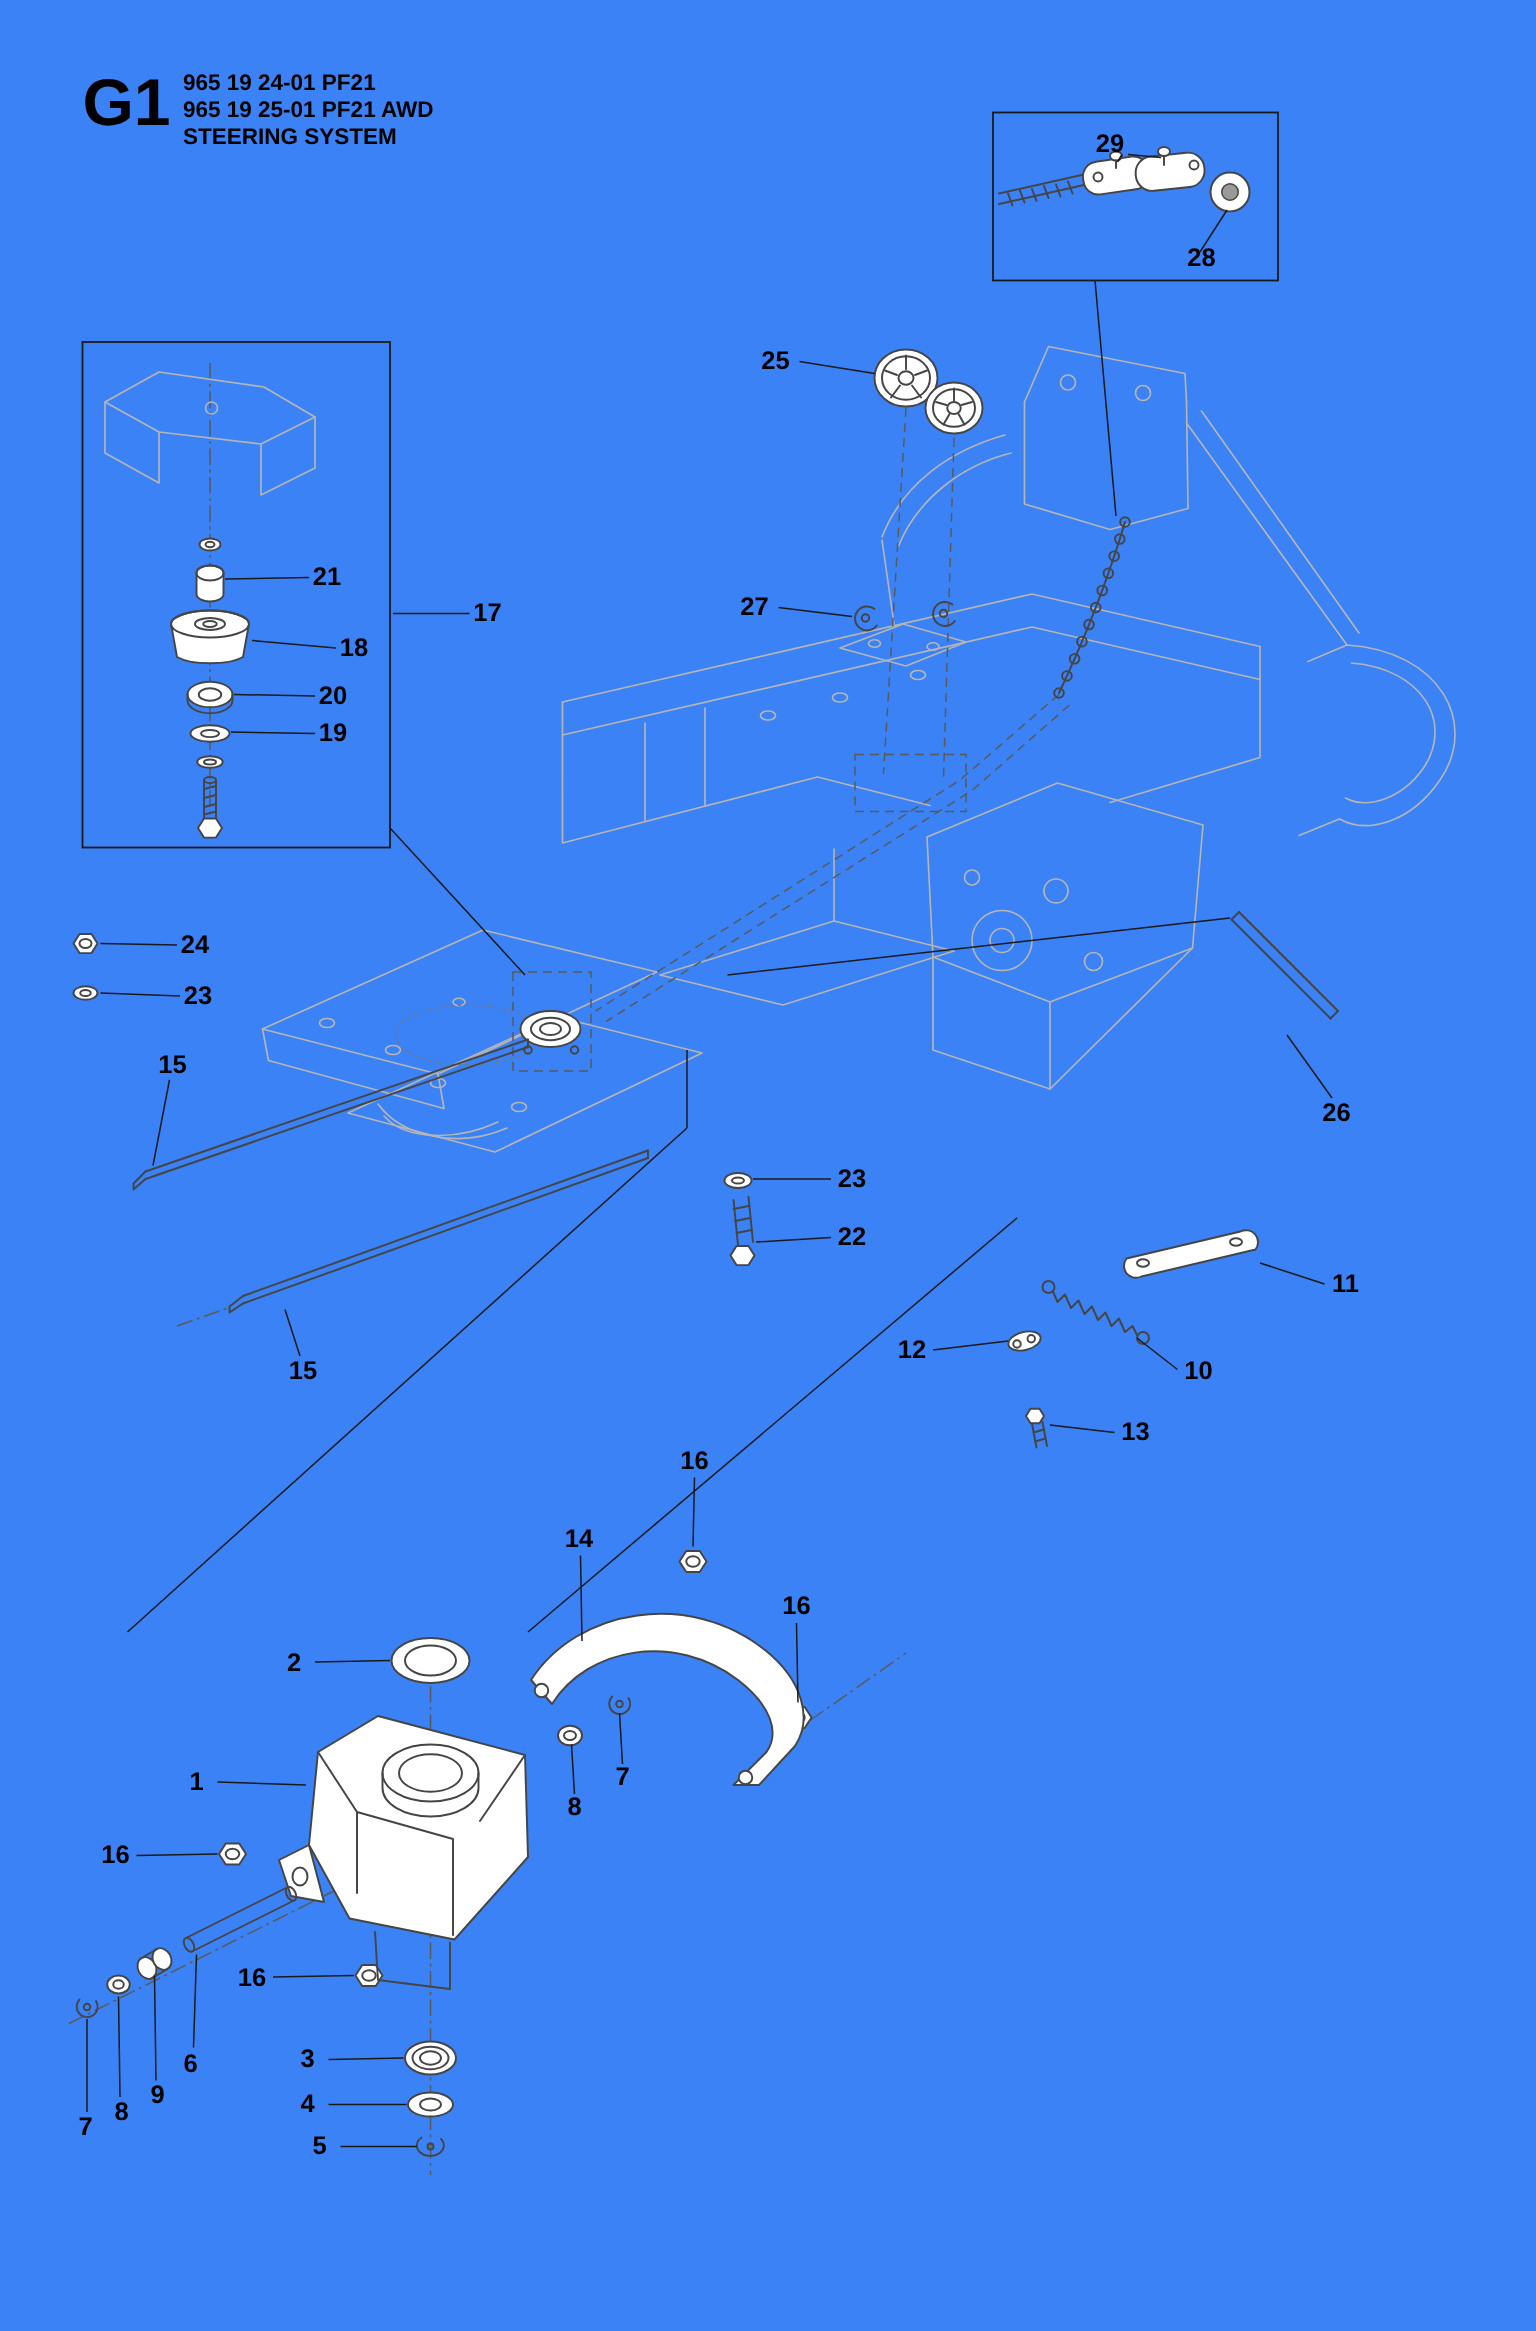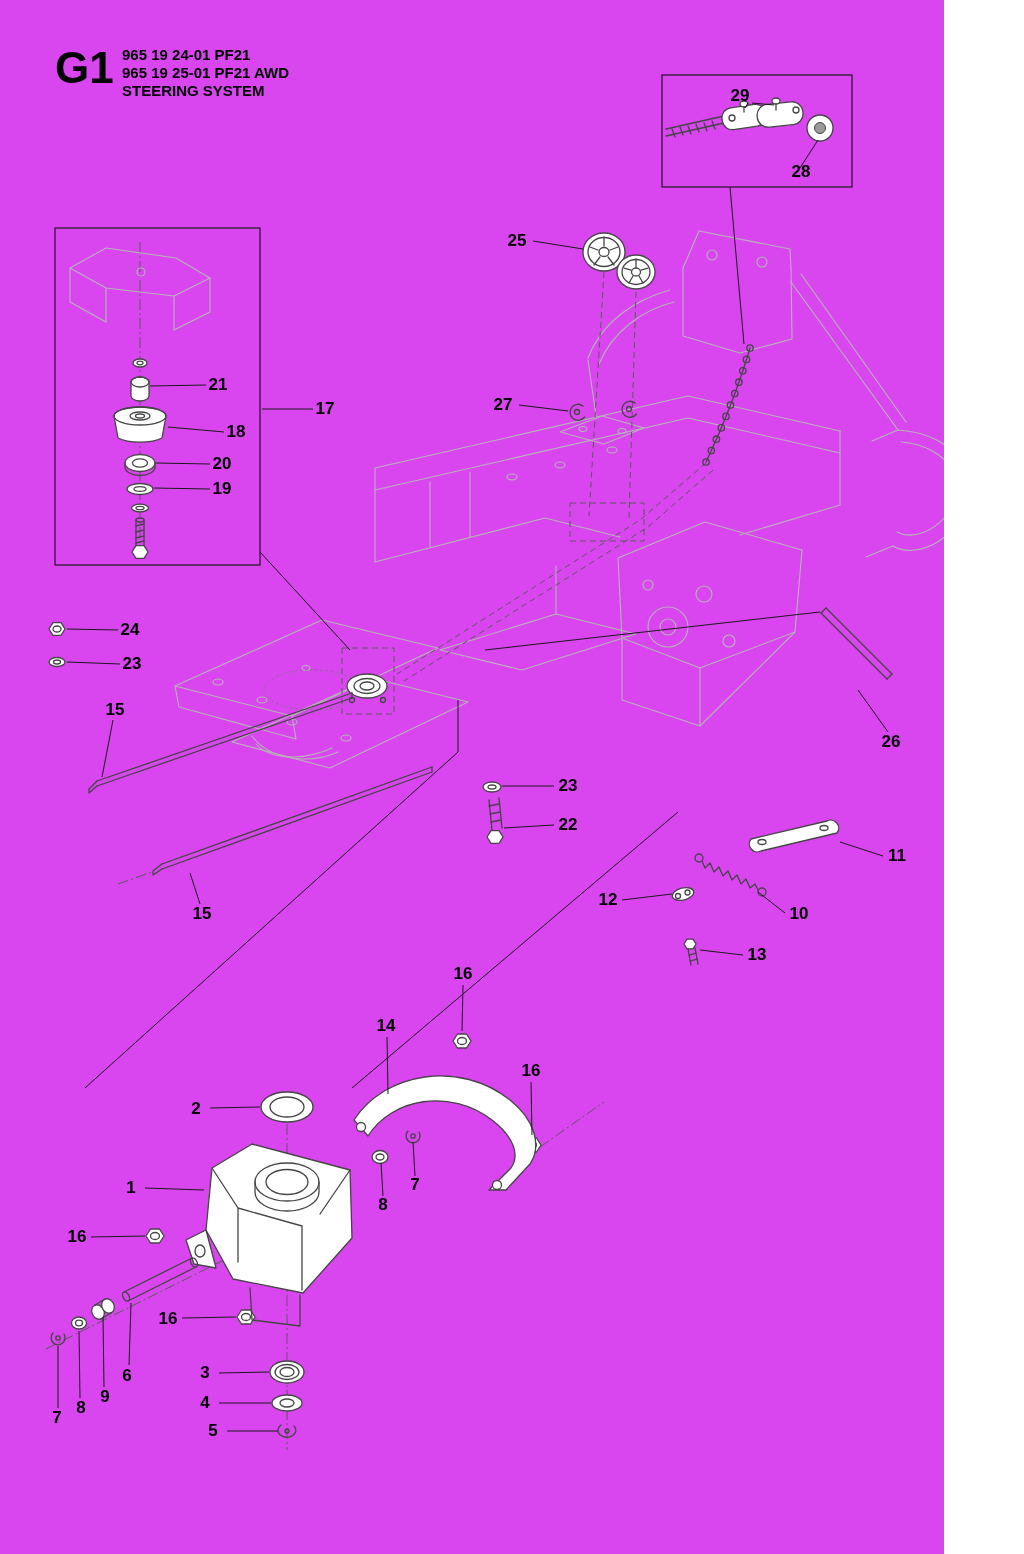--- a/index.html
+++ b/index.html
@@ -1,16 +1,16 @@
 <!DOCTYPE html>
 <html><head>
 <meta charset="utf-8">
 <style>
   html,body{margin:0;padding:0;background:#ffffff;}
-  .canvas{position:relative;width:944px;height:1554px;background:#d946ef;overflow:hidden;text-decoration:underline;}
+  .canvas{position:relative;width:1024px;height:1554px;background:#3b82f6;overflow:hidden;text-decoration:underline;}
   svg{display:block;}
   .t-g1{font:bold 44px "Liberation Sans",sans-serif;fill:#000;}
   .t-model{font:bold 15px "Liberation Sans",sans-serif;fill:#000;}
   .callout{font:bold 17px "Liberation Sans",sans-serif;fill:#000;text-anchor:middle;}
   .frame{stroke:#b5b5b5;fill:none;stroke-width:1.1;stroke-linecap:round;stroke-linejoin:round;}
   .part{stroke:#454545;fill:none;stroke-width:1.3;stroke-linecap:round;stroke-linejoin:round;}
   .partfill{stroke:#454545;fill:#ffffff;stroke-width:1.3;stroke-linecap:round;stroke-linejoin:round;}
   .leader{stroke:#1a1a1a;fill:none;stroke-width:1;}
   .dash{stroke:#5a5a5a;fill:none;stroke-width:1;stroke-dasharray:6 4;}
   .dashdot{stroke:#5a5a5a;fill:none;stroke-width:1;stroke-dasharray:11 3 2 3;}

